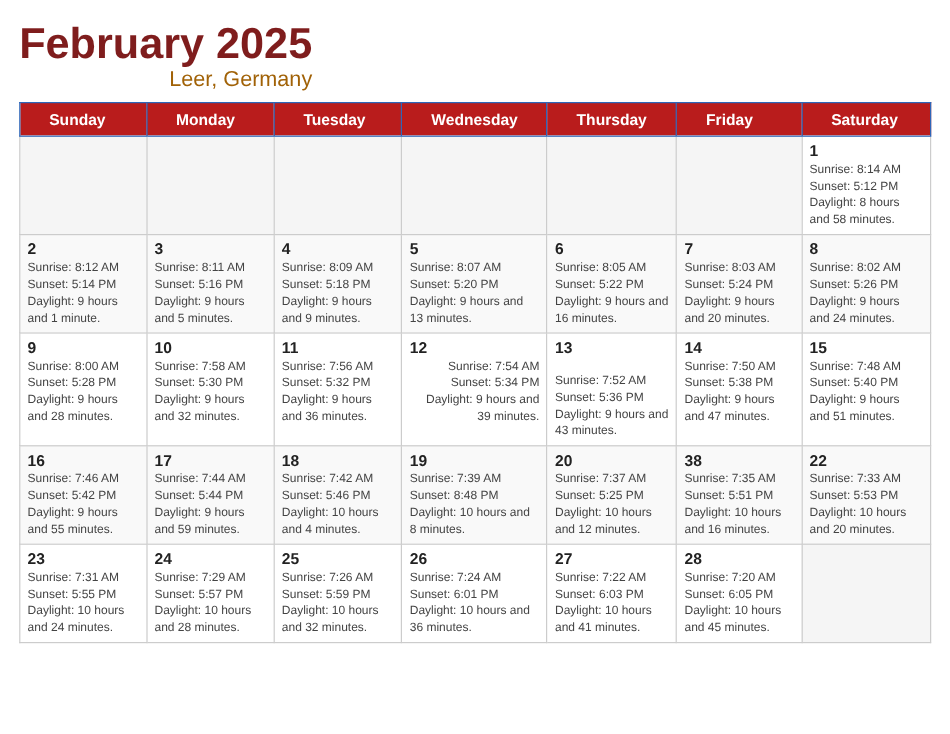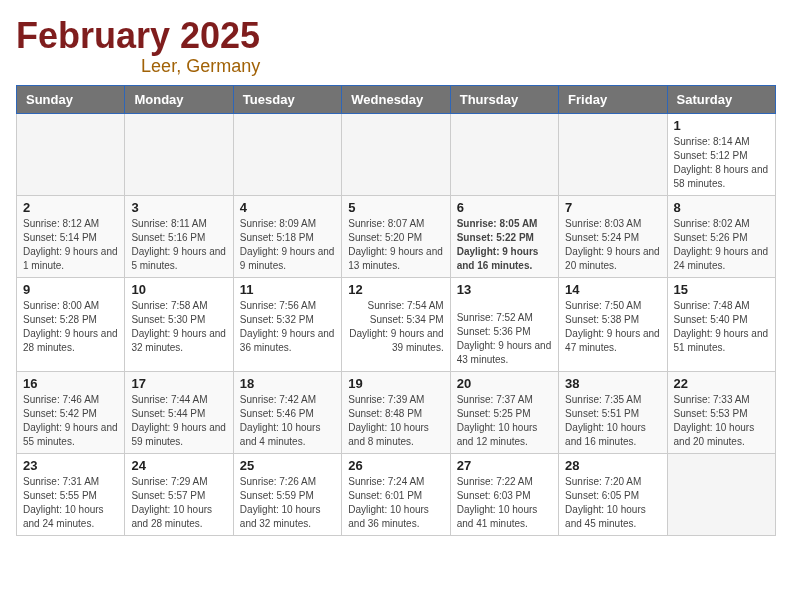--- a/index.html
+++ b/index.html
@@ -33,25 +33,25 @@
     .location {
       font-size: 18px;
       color: #a16207;
     }
     .calendar {
       width: 100%;
       border-collapse: collapse;
       border: 1px solid #ccc;
     }
     .calendar th {
-      background: #737373;
+      background: #b91c1c;
       color: #fff;
       font-size: 13px;
       font-weight: bold;
-      padding: 6px 9px;
+      padding: 6px 24px;
       text-align: left;
       border: 1px solid #2e66b8;
     }
     .calendar td {
       border: 1px solid #ccc;
       vertical-align: top;
       padding: 4px 6px;
       width: 108px;
       min-height: 80px;
       font-size: 10px;
@@ -134,21 +134,21 @@
 Daylight: 9 hours and 9 minutes.</div>
         </td>
         <td>
           <span class="day-number">5</span>
           <div class="day-info" style="white-space: pre-line;">Sunrise: 8:07 AM
 Sunset: 5:20 PM
 Daylight: 9 hours and 13 minutes.</div>
         </td>
         <td>
           <span class="day-number">6</span>
-          <div class="day-info" style="white-space: pre-line; font-weight: bold;">Sunrise: 8:05 AM
+          <div class="day-info" style="white-space: pre-line;">Sunrise: 8:05 AM
 Sunset: 5:22 PM
 Daylight: 9 hours and 16 minutes.</div>
         </td>
         <td>
           <span class="day-number">7</span>
           <div class="day-info" style="white-space: pre-line;">Sunrise: 8:03 AM
 Sunset: 5:24 PM
 Daylight: 9 hours and 20 minutes.</div>
         </td>
         <td>

